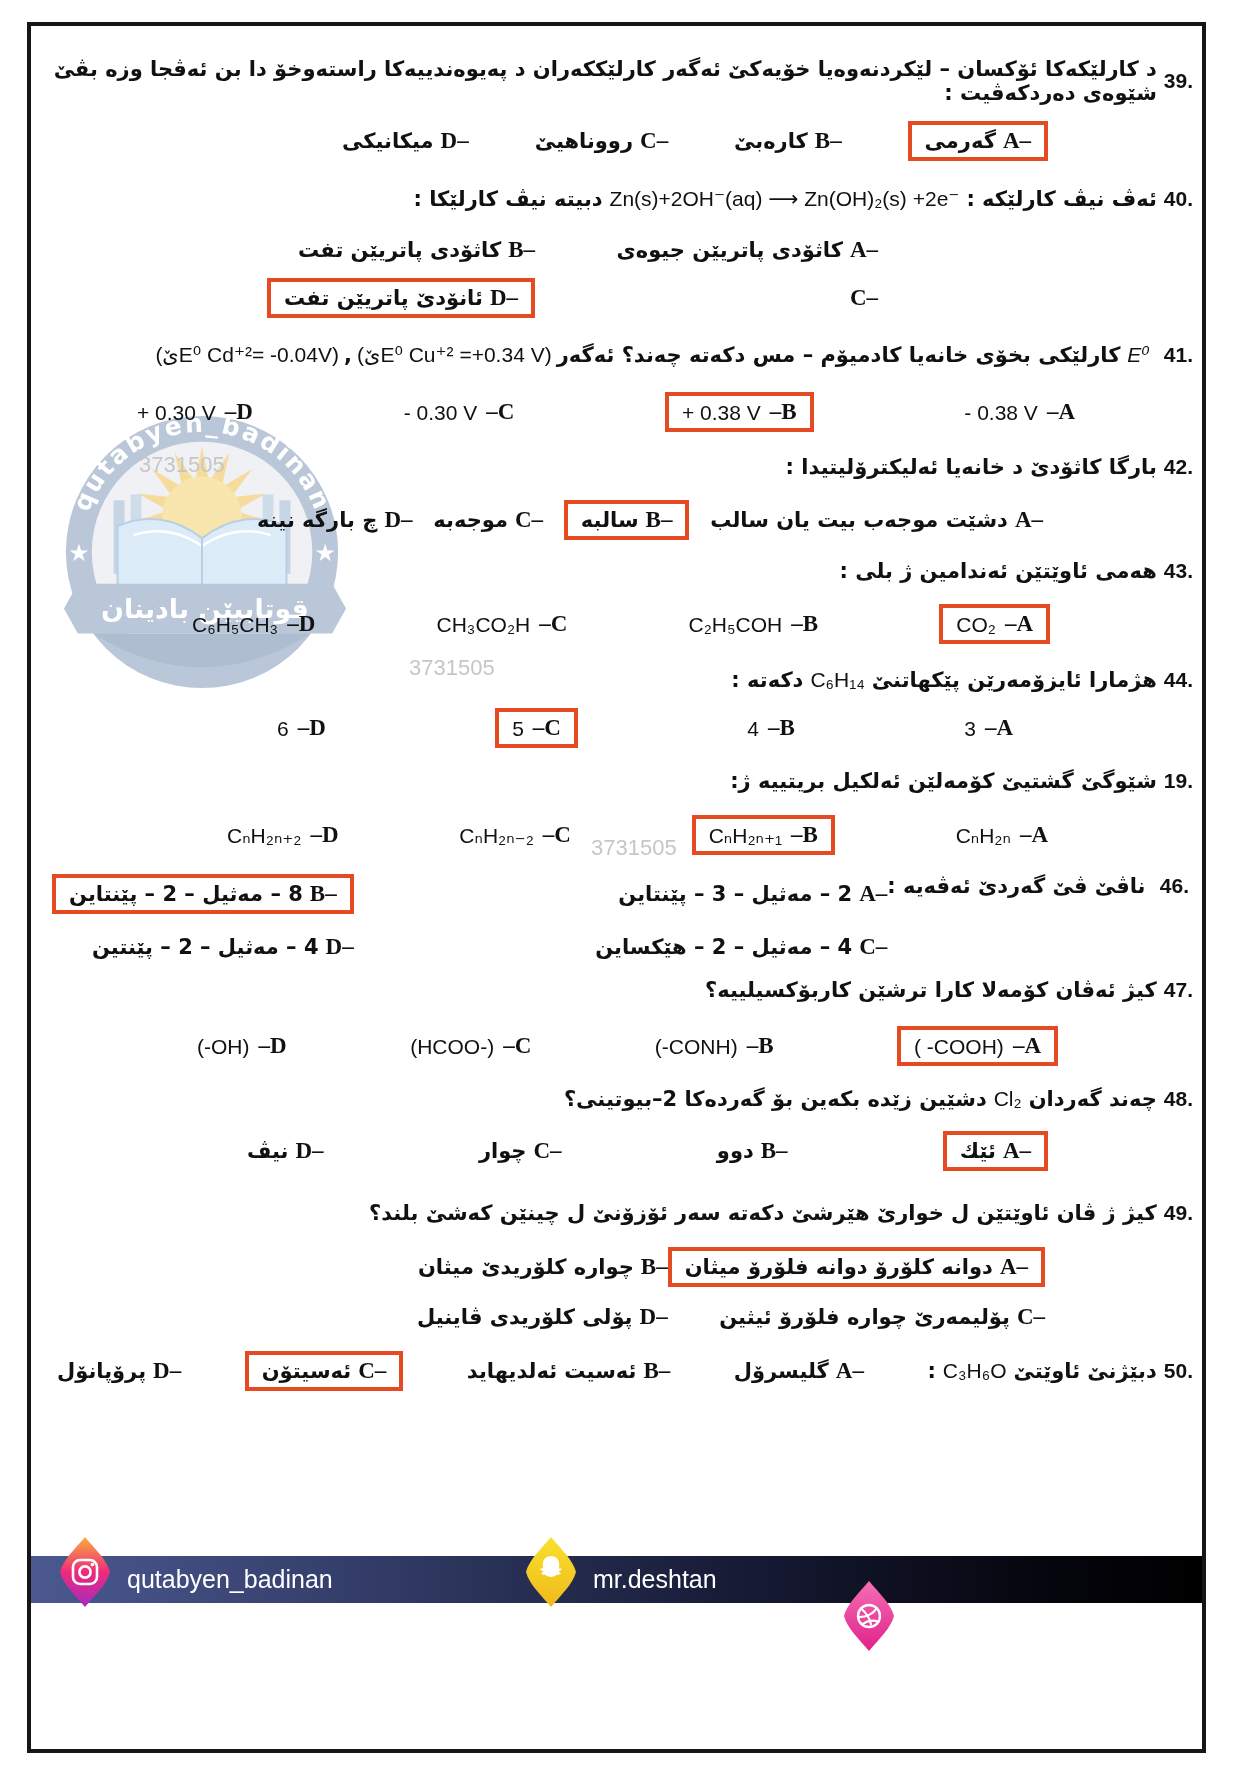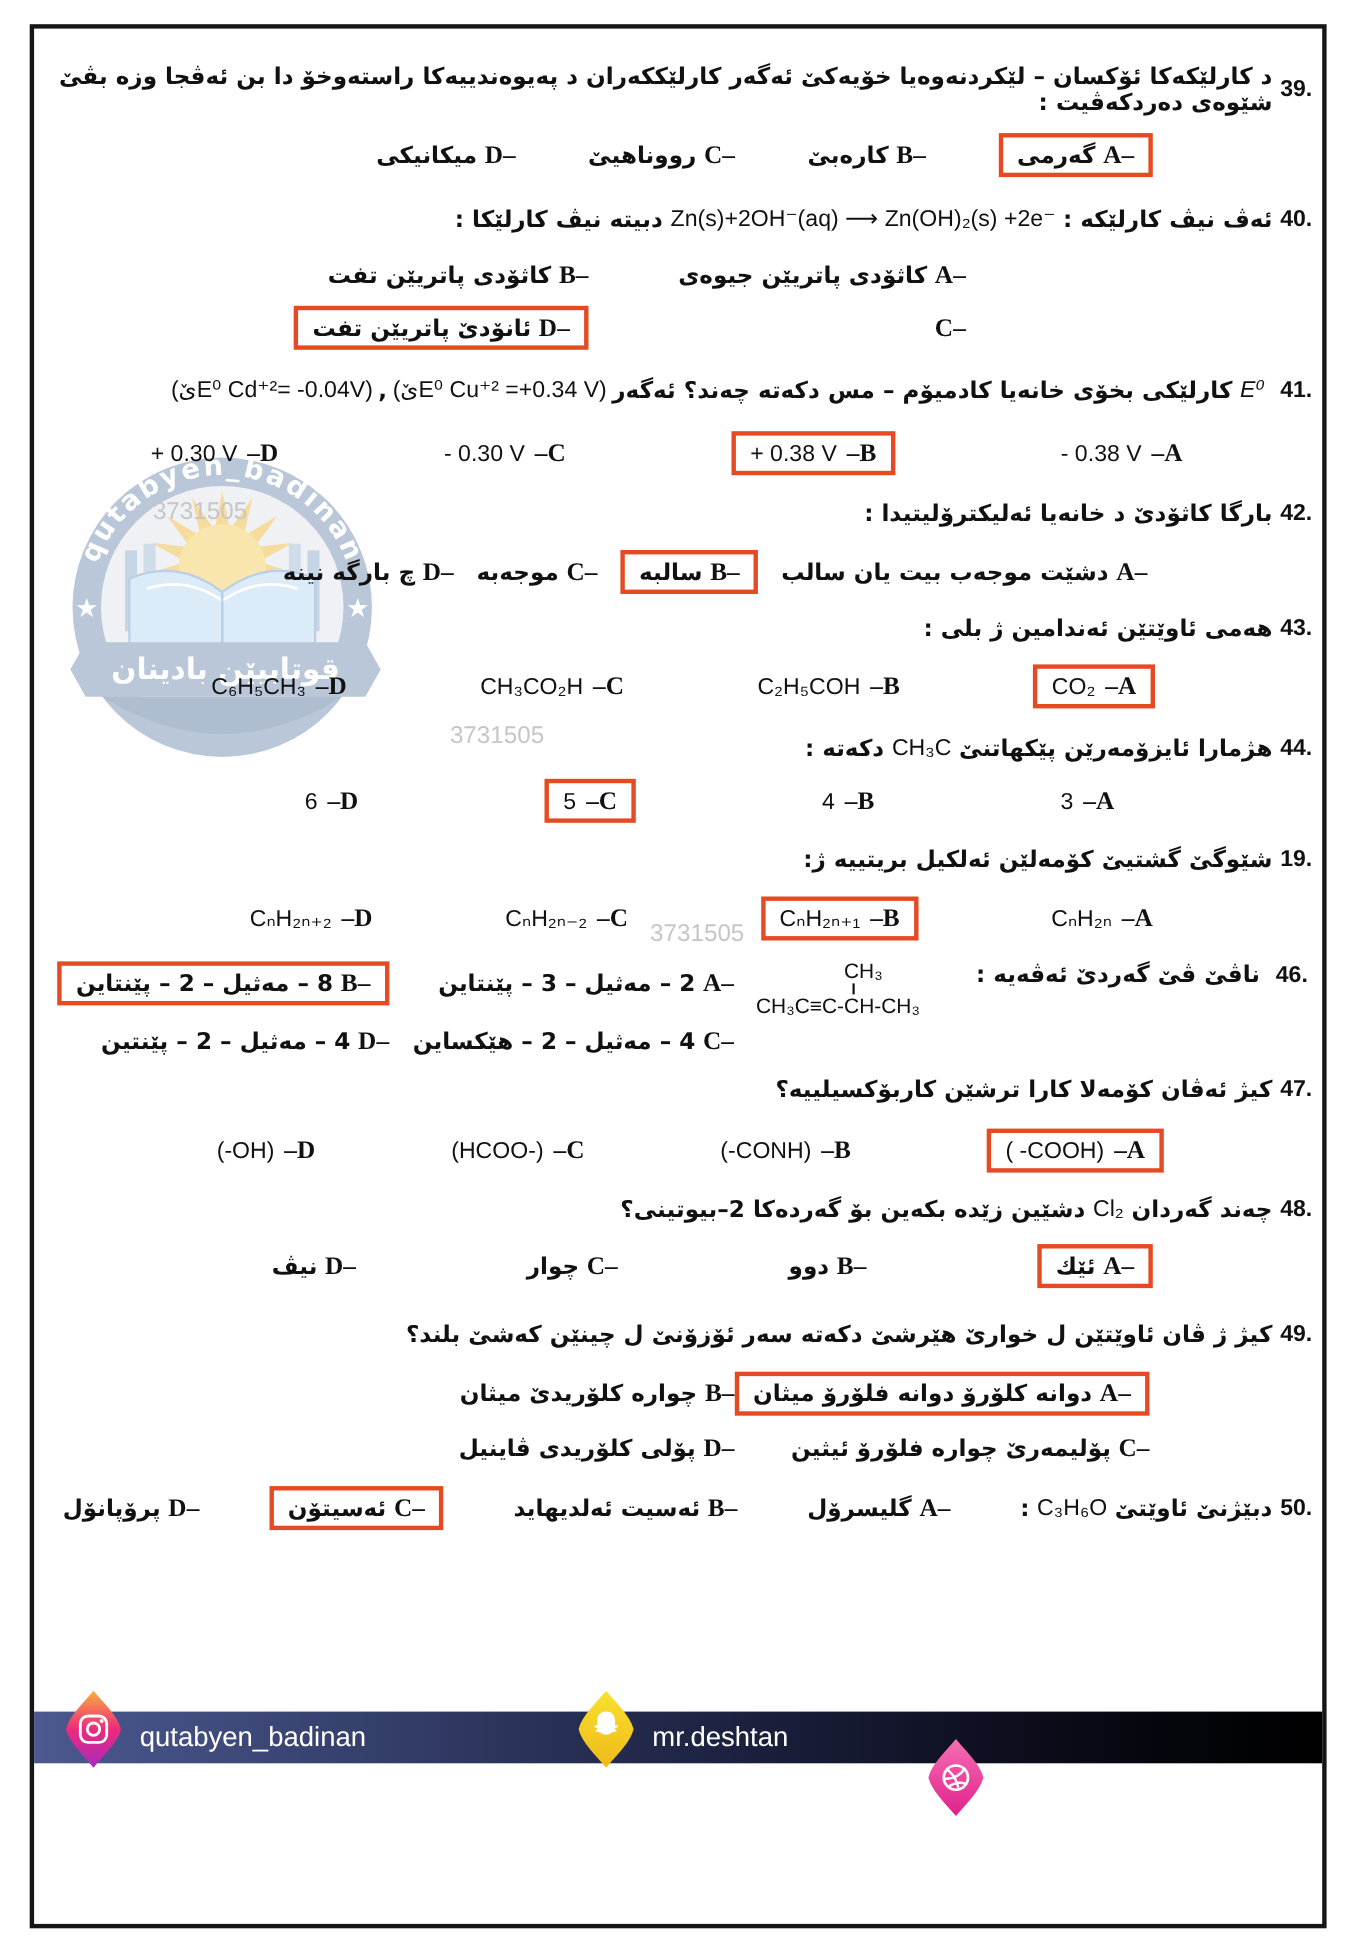--- a/index.html
+++ b/index.html
@@ -227,21 +227,21 @@
       <span class="vopt">
         <span class="oval">C₆H₅CH₃</span>
         <span class="pd">–</span>
           <span class="lt">D</span>
         </span>
     </div>
 
     <div class="ln st" style="margin-top:20px;">
       <span class="qnum">44.</span>
       <span>هژمارا ئايزۆمەرێن پێكهاتنێ</span>
-      <span class="fm">CH₃C</span>
+      <span class="fm">C₆H₁₄</span>
       <span>دكەتە :</span>
     </div>
     <div class="ln r4" style="margin-top:13px;padding:0 180px 0 235px;">
       <span class="vopt">
         <span class="oval">3</span>
         <span class="pd">–</span>
           <span class="lt">A</span>
         </span>
       <span class="vopt">
         <span class="oval">4</span>
@@ -284,25 +284,20 @@
         <span class="oval">CₙH₂ₙ₊₂</span>
         <span class="pd">–</span>
           <span class="lt">D</span>
         </span>
     </div>
 
     <div class="q46wrap" style="margin-top:19px;">
       <div class="st" style="white-space:nowrap;text-align:center;">
         <span class="qnum">46.</span>
         <span>ناڤێ ڤێ گەردێ ئەڤەيە :</span>
-      </div>
-      <div class="q46struct">
-        <div class="s-top">CH₃</div>
-        <div class="s-bond"></div>
-        <div class="s-main">CH₃C≡C-CH-CH₃</div>
       </div>
       <div class="q46opts">
         <span class="opt">
           <span class="lg"><span>A</span><span>–</span></span>
           <span class="olabel">2 – مەثيل – 3 – پێنتاين</span>
           </span>
         <span class="opt bx">
           <span class="lg"><span>B</span><span>–</span></span>
           <span class="olabel">8 – مەثيل – 2 – پێنتاين</span>
           </span>

